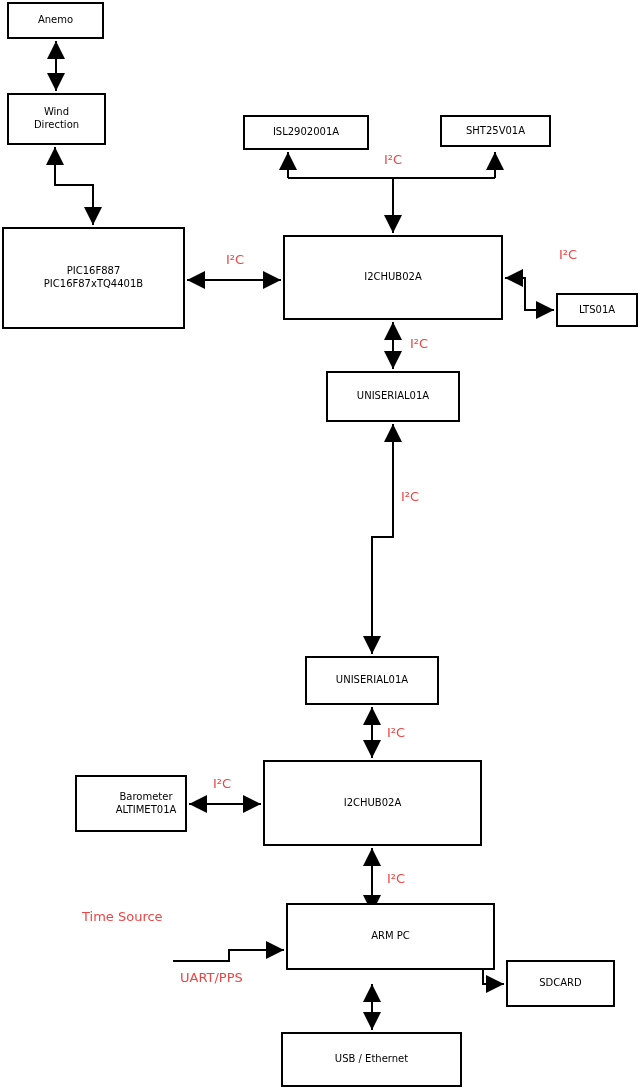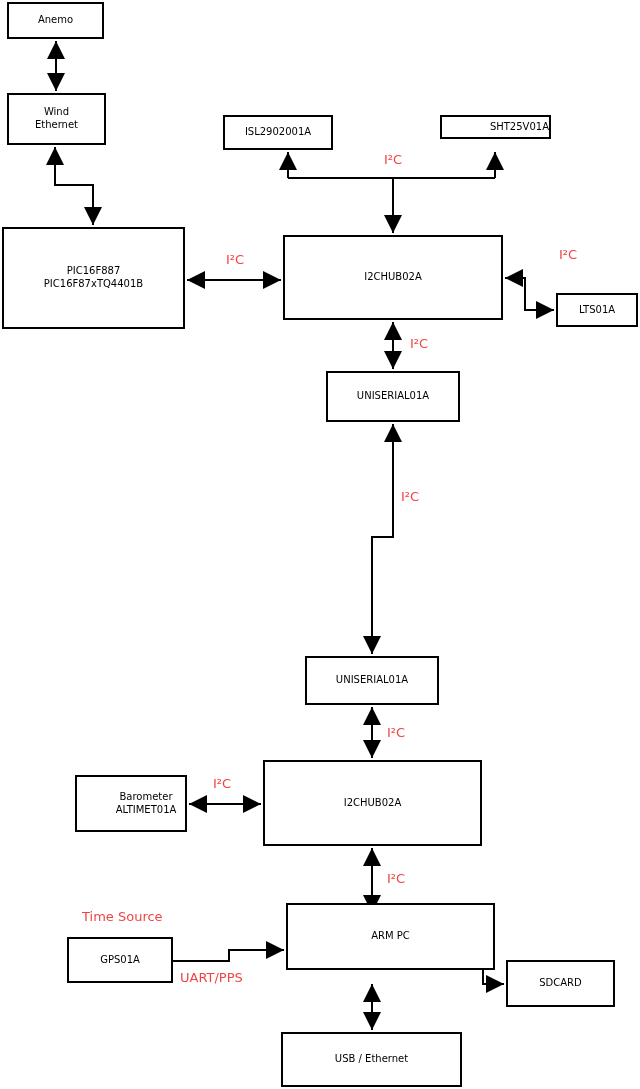--- a/index.html
+++ b/index.html
@@ -91,33 +91,33 @@
 
     <polyline class="edge" points="372,984 372,1030" marker-start="url(#arrowhead)" marker-end="url(#arrowhead)"></polyline>
   </svg>
 
   <div class="node" style="left:7px; top:2px; width:97px; height:37px;">
     <span class="lbl">Anemo</span>
   </div>
 
   <div class="node" style="left:7px; top:93px; width:99px; height:52px;">
     <span class="lbl">Wind
-Ethernet</span>
+Direction</span>
   </div>
 
   <div class="node" style="left:2px; top:227px; width:183px; height:102px;">
     <span class="lbl">PIC16F887
 PIC16F87xTQ4401B</span>
   </div>
 
-  <div class="node" style="left:223px; top:115px; width:110px; height:35px;">
+  <div class="node" style="left:243px; top:115px; width:126px; height:35px;">
     <span class="lbl">ISL2902001A</span>
   </div>
 
-  <div class="node" style="left:440px; top:115px; width:111px; height:24px;justify-content:flex-end;">
+  <div class="node" style="left:440px; top:115px; width:111px; height:32px;">
     <span class="lbl">SHT25V01A</span>
   </div>
 
   <div class="node" style="left:283px; top:235px; width:220px; height:85px;">
     <span class="lbl">I2CHUB02A</span>
   </div>
 
   <div class="node" style="left:556px; top:293px; width:82px; height:34px;">
     <span class="lbl">LTS01A</span>
   </div>
@@ -132,23 +132,20 @@
 
   <div class="node" style="left:263px; top:760px; width:219px; height:86px;">
     <span class="lbl">I2CHUB02A</span>
   </div>
 
   <div class="node" style="left:75px; top:775px; width:112px; height:57px;padding-left:30px;">
     <span class="lbl">Barometer
 ALTIMET01A</span>
   </div>
 
-  <div class="node" style="left:67px; top:937px; width:106px; height:46px;">
-    <span class="lbl">GPS01A</span>
-  </div>
 
   <div class="node" style="left:286px; top:903px; width:209px; height:67px;">
     <span class="lbl">ARM PC</span>
   </div>
 
   <div class="node" style="left:506px; top:960px; width:109px; height:47px;">
     <span class="lbl">SDCARD</span>
   </div>
 
   <div class="node" style="left:281px; top:1032px; width:181px; height:55px;">

